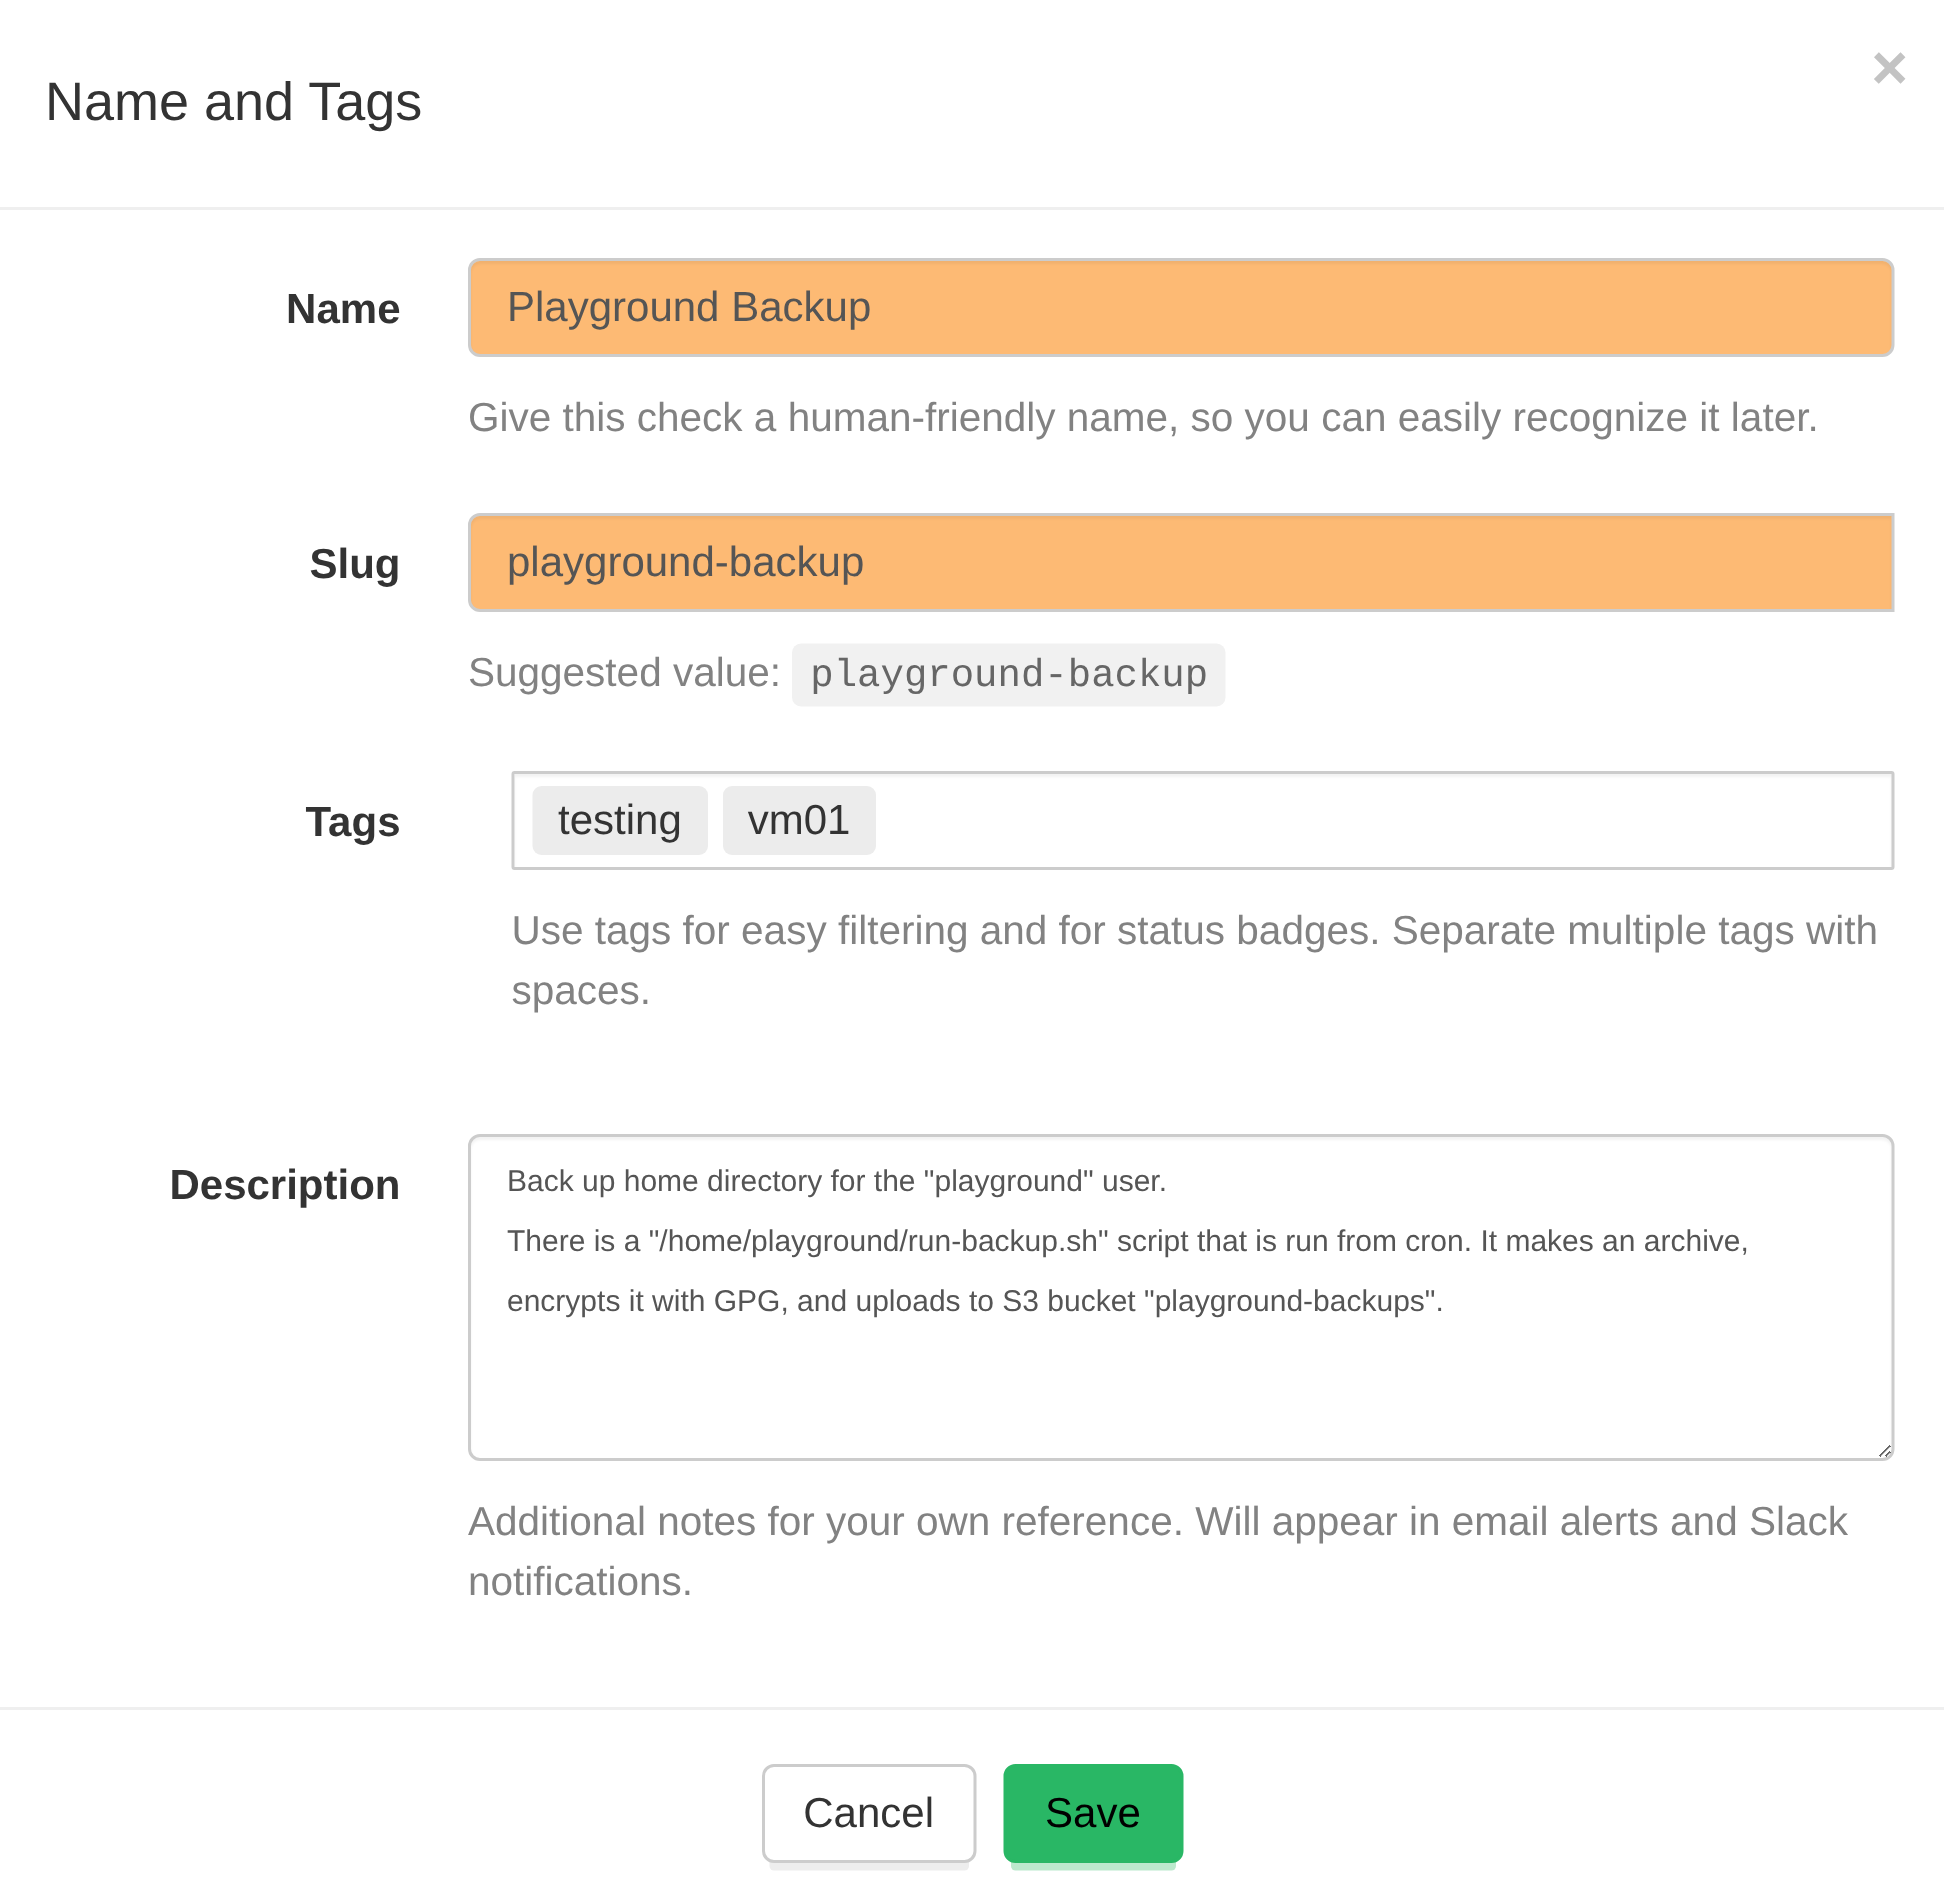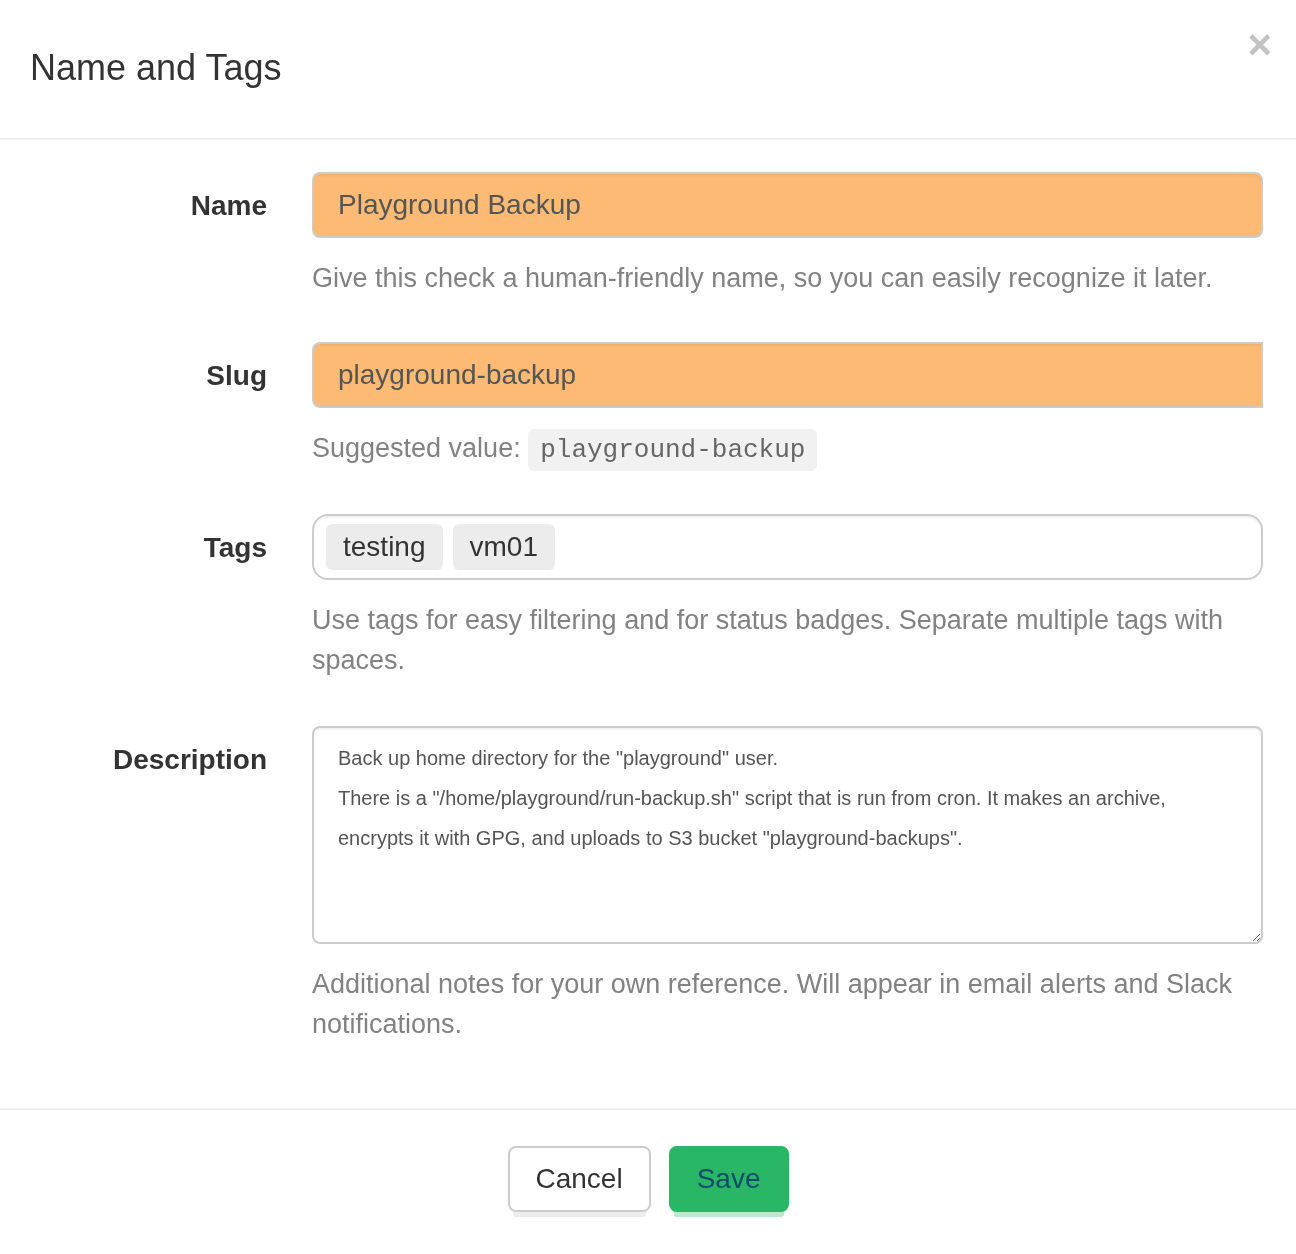--- a/index.html
+++ b/index.html
@@ -20,21 +20,21 @@
     background: none; border: 0; padding: 0; cursor: pointer;
     font-family: "Liberation Sans", sans-serif;
     font-size: 42px; font-weight: 700; color: #c3c3c3; line-height: 1;
   }
 
   
   .modal-body { padding: 32px 33px 64px; }
   .form-group { display: flex; align-items: flex-start; }
   .fg-name  { margin-bottom: 44px; }
   .fg-slug  { margin-bottom: 44px; }
-  .fg-tags  { margin-bottom: 46px; }
+  .fg-tags  { margin-bottom: 76px; gap: 29px; }
   .control-label {
     width: 234px; flex-shrink: 0; text-align: right;
     font-size: 28px; font-weight: 700; color: #333;
     padding-top: 17px; line-height: 1.2;
   }
   .controls { flex: 1; margin-left: 45px; min-width: 0; }
 
   .text-input {
     display: block; width: 100%; height: 66px;
     border: 2px solid #ccc; border-radius: 8px;
@@ -60,21 +60,21 @@
   .code-chip {
     font-family: "Liberation Mono", "DejaVu Sans Mono", monospace;
     font-size: 26px; color: #666;
     background: #f1f1f1; border-radius: 6px; padding: 6px 12px;
   }
 
   
   .tags-box {
     display: flex; align-items: center; gap: 10px;
     width: 100%; height: 66px;
-    border: 2px solid #ccc; border-radius: 16px;
+    border: 2px solid #ccc; border-radius: 2px;
     padding: 0 12px; background: #fff; cursor: text;
     box-shadow: inset 0 2px 2px rgba(0,0,0,0.05);
   }
   .tag-chip {
     background: #ececec; color: #333; font-size: 28px;
     padding: 9px 17px; border-radius: 6px; line-height: 1;
   }
 
   
   .textarea-input {
@@ -96,21 +96,21 @@
   .btn {
     font-family: "Liberation Sans", sans-serif;
     font-size: 28px; line-height: 32px;
     padding: 15px 26px; border-radius: 8px; cursor: pointer;
   }
   .btn-default {
     background: #fff; border: 2px solid #ccc; color: #333;
     box-shadow: 0 10px 0 -5px #ededed;
   }
   .btn-primary {
-    background: #29b765; border: 2px solid #29b765; color: #0c4a6e;
+    background: #29b765; border: 2px solid #29b765; color: #000000;
     box-shadow: 0 10px 0 -5px #bce9cd;
   }
 </style>
 </head>
 <body>
 
 <div class="modal">
 
   <div class="modal-header">
     <h1 class="modal-title">Name and Tags</h1>

